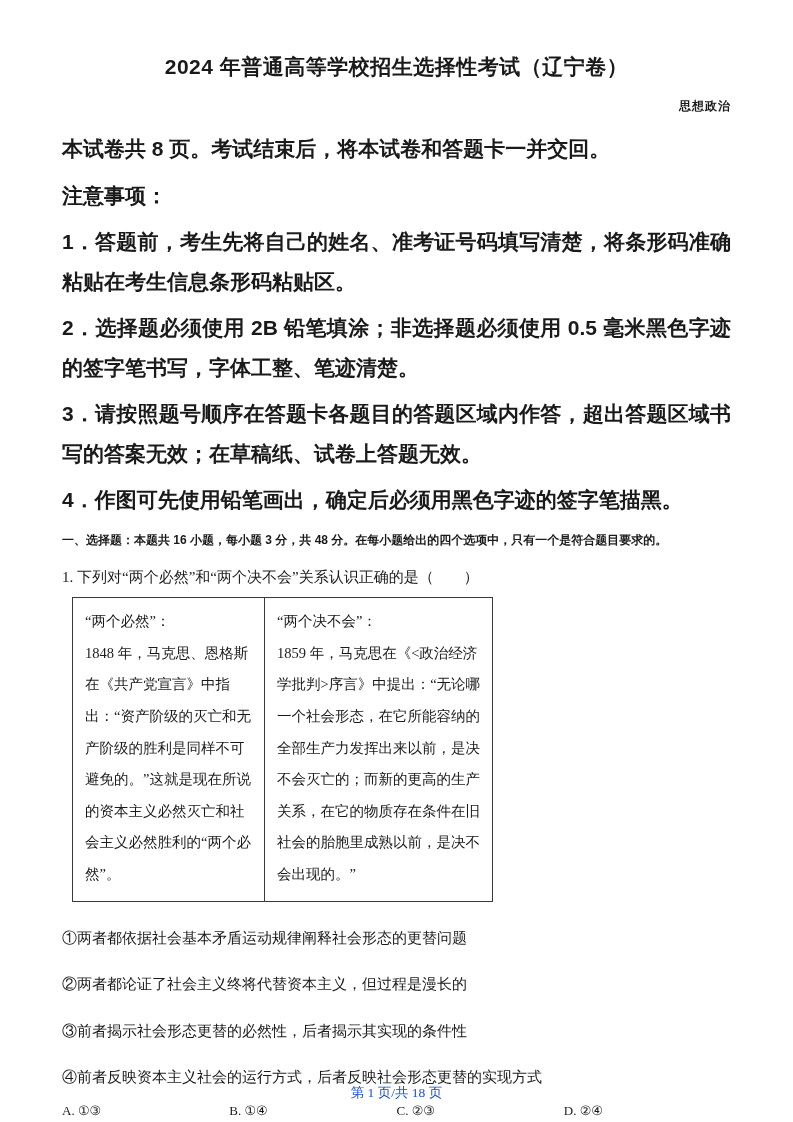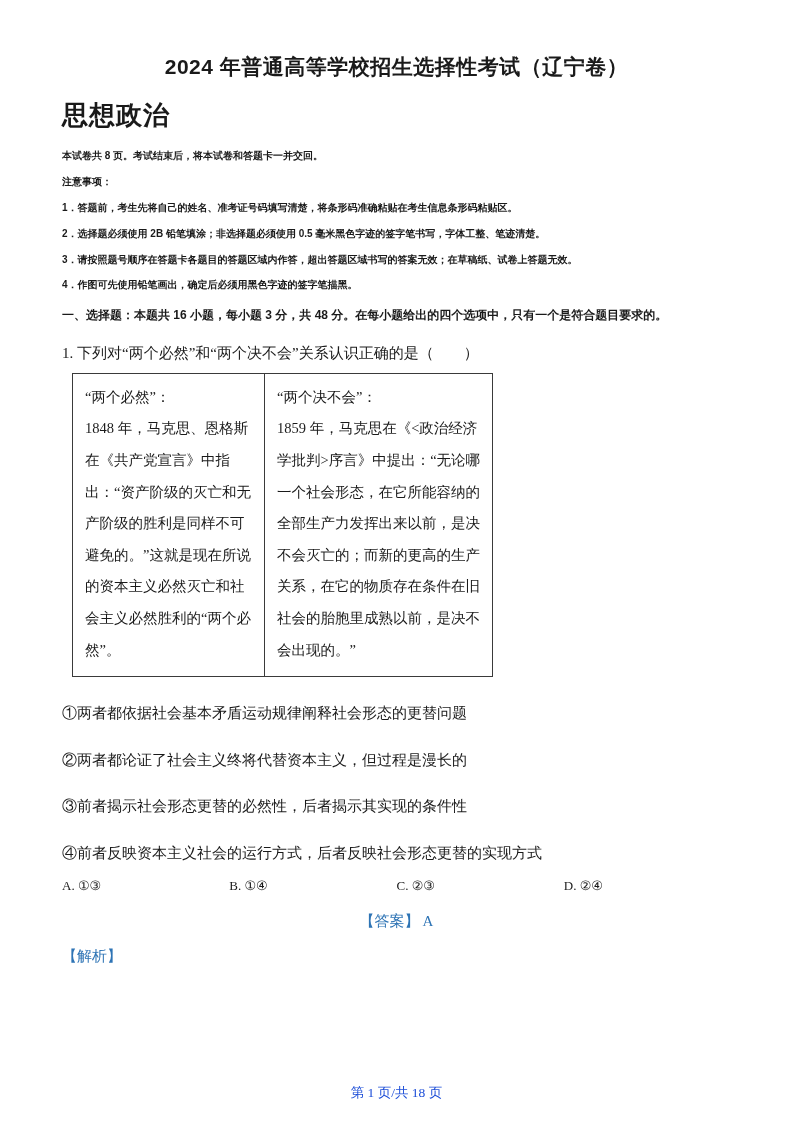--- a/index.html
+++ b/index.html
@@ -17,27 +17,27 @@
     border-radius: 30px;
   }
   .hei { font-family: "Liberation Sans", "DejaVu Sans", sans-serif; font-weight: 700; }
   h1.title {
     text-align: center;
     font-size: 21px;
     line-height: 1.45;
     letter-spacing: 0.5px;
   }
   h2.subtitle {
-    text-align: left;
-    font-size: 26px;
+    text-align: right;
+    font-size: 12px;
     margin-top: 16px;
     letter-spacing: 1px;
   }
   .bold-para {
-    font-size: 10px;
+    font-size: 21px;
     line-height: 1.88;
     text-align: justify;
     margin-top: 7px;
   }
   .intro { margin-top: 14px; }
   .section-heading {
     font-size: 12px;
     line-height: 1.88;
     text-align: justify;
     margin-top: 9px;

